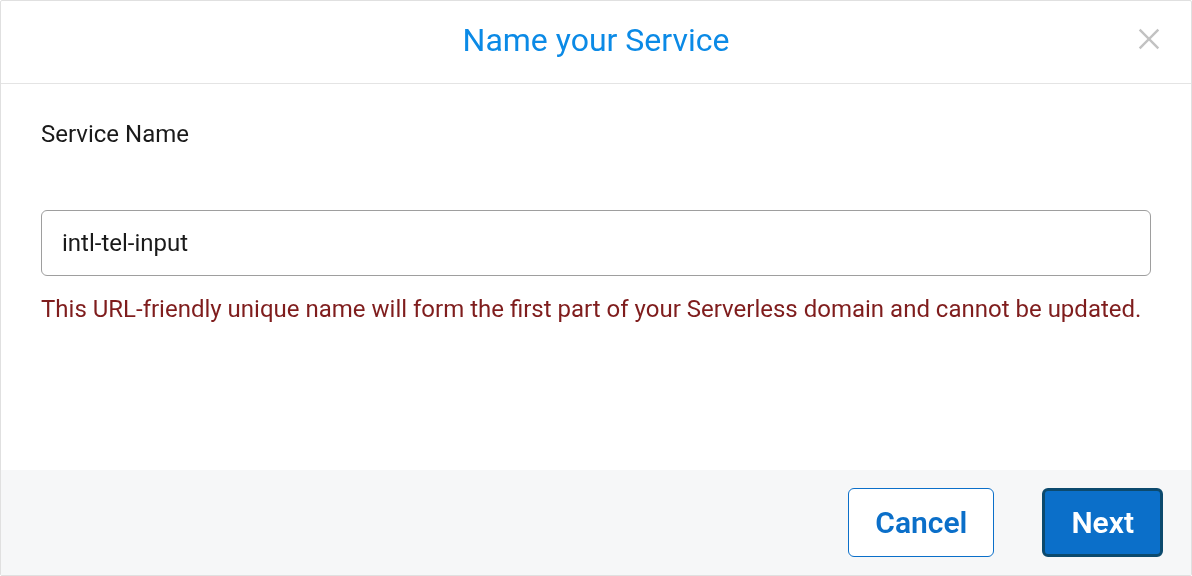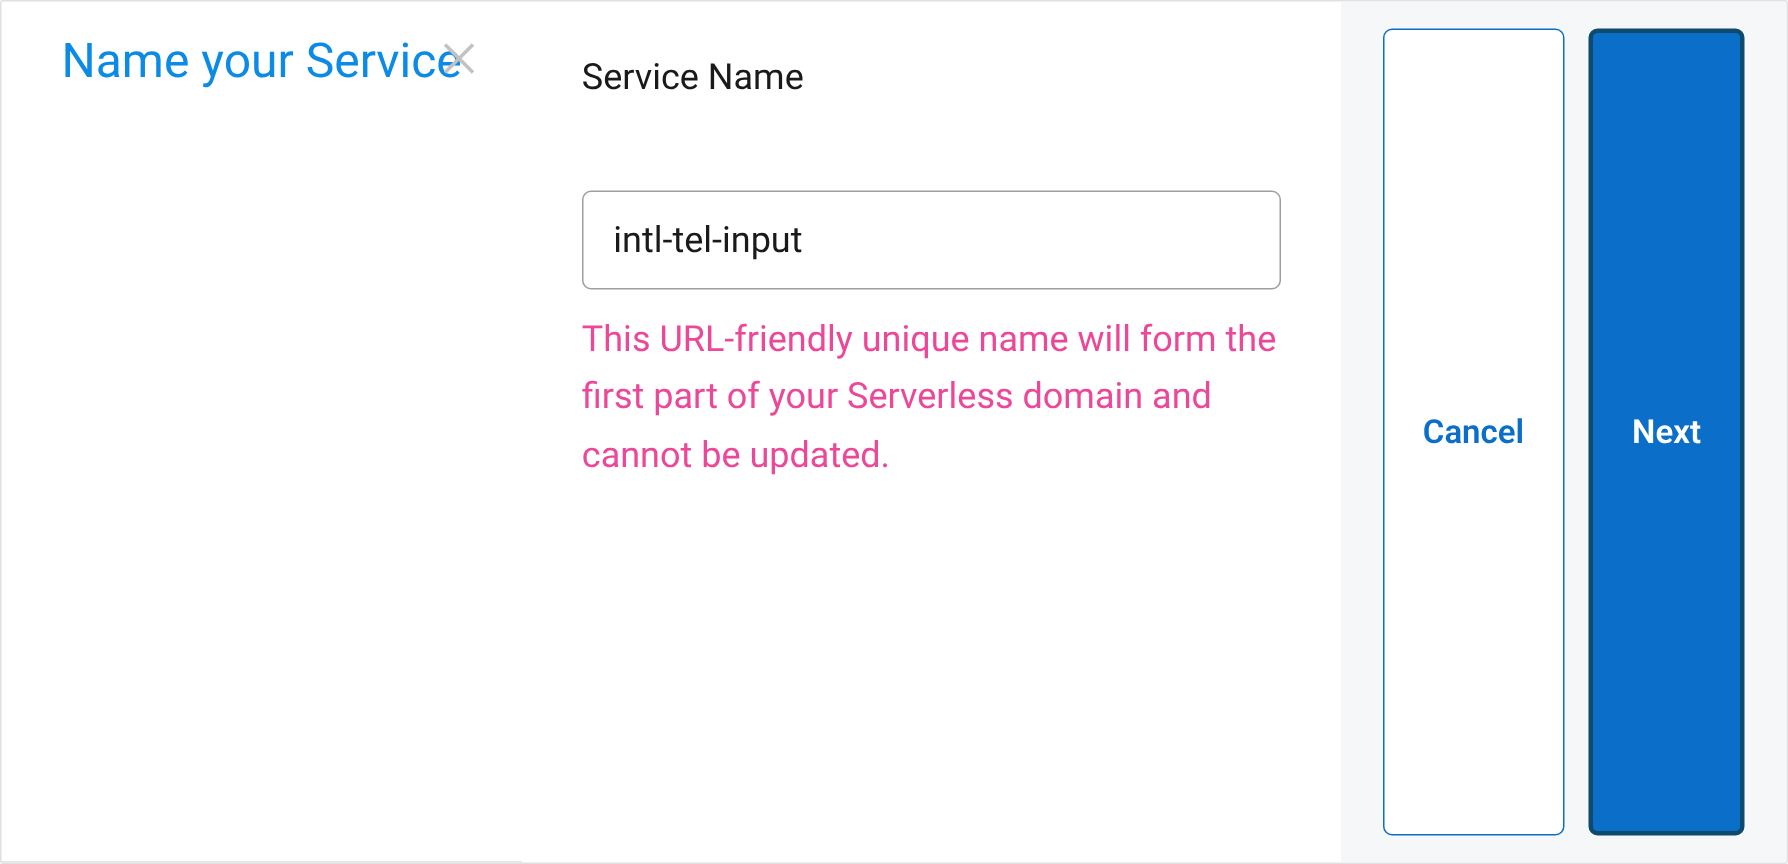--- a/index.html
+++ b/index.html
@@ -11,21 +11,21 @@
       font-family: -apple-system, BlinkMacSystemFont, "Segoe UI", Roboto, "Helvetica Neue", Arial, sans-serif;
       background: #ffffff;
       width: 1192px;
       height: 576px;
       overflow: hidden;
     }
     .modal {
       width: 100%;
       height: 100%;
       display: flex;
-      flex-direction: row;
+      flex-direction: column;
       border: 1px solid #e0e0e0;
       border-radius: 2px;
     }
     .modal-header {
       position: relative;
       padding: 20px 40px 24px 40px;
       border-bottom: 1px solid #e4e4e4;
       text-align: center;
     }
     .modal-title {
@@ -68,47 +68,48 @@
       border: 1px solid #9e9e9e;
       border-radius: 6px;
       outline: none;
       font-family: inherit;
       background: #fff;
       margin-top: 48px;
     }
     .help-text {
       margin-top: 14px;
       font-size: 24px;
-      color: #ec4899;
+      color: #7f1d1d;
       line-height: 1.6;
       font-weight: 400;
     }
     .url-line {
       margin-top: 28px;
       font-size: 24px;
       color: #1a1a1a;
     }
     .url-line .url-label {
       font-weight: 700;
     }
     .modal-footer {
       background: #f6f7f8;
       padding: 18px 28px;
       display: flex;
       justify-content: flex-end;
       gap: 16px;
     }
     .btn {
-      font-size: 22px;
+      font-size: 30px;
       font-weight: 600;
       border-radius: 6px;
       padding: 14px 26px;
       cursor: pointer;
       font-family: inherit;
       border: 1px solid transparent;
+      margin-left: 32px;
     }
     .btn-secondary {
       background: #ffffff;
       color: #0b6fc9;
       border: 1px solid #0b6fc9;
     }
     .btn-primary {
       background: #0b6fc9;
       color: #ffffff;
       border: 3px solid #0c4a6e;

